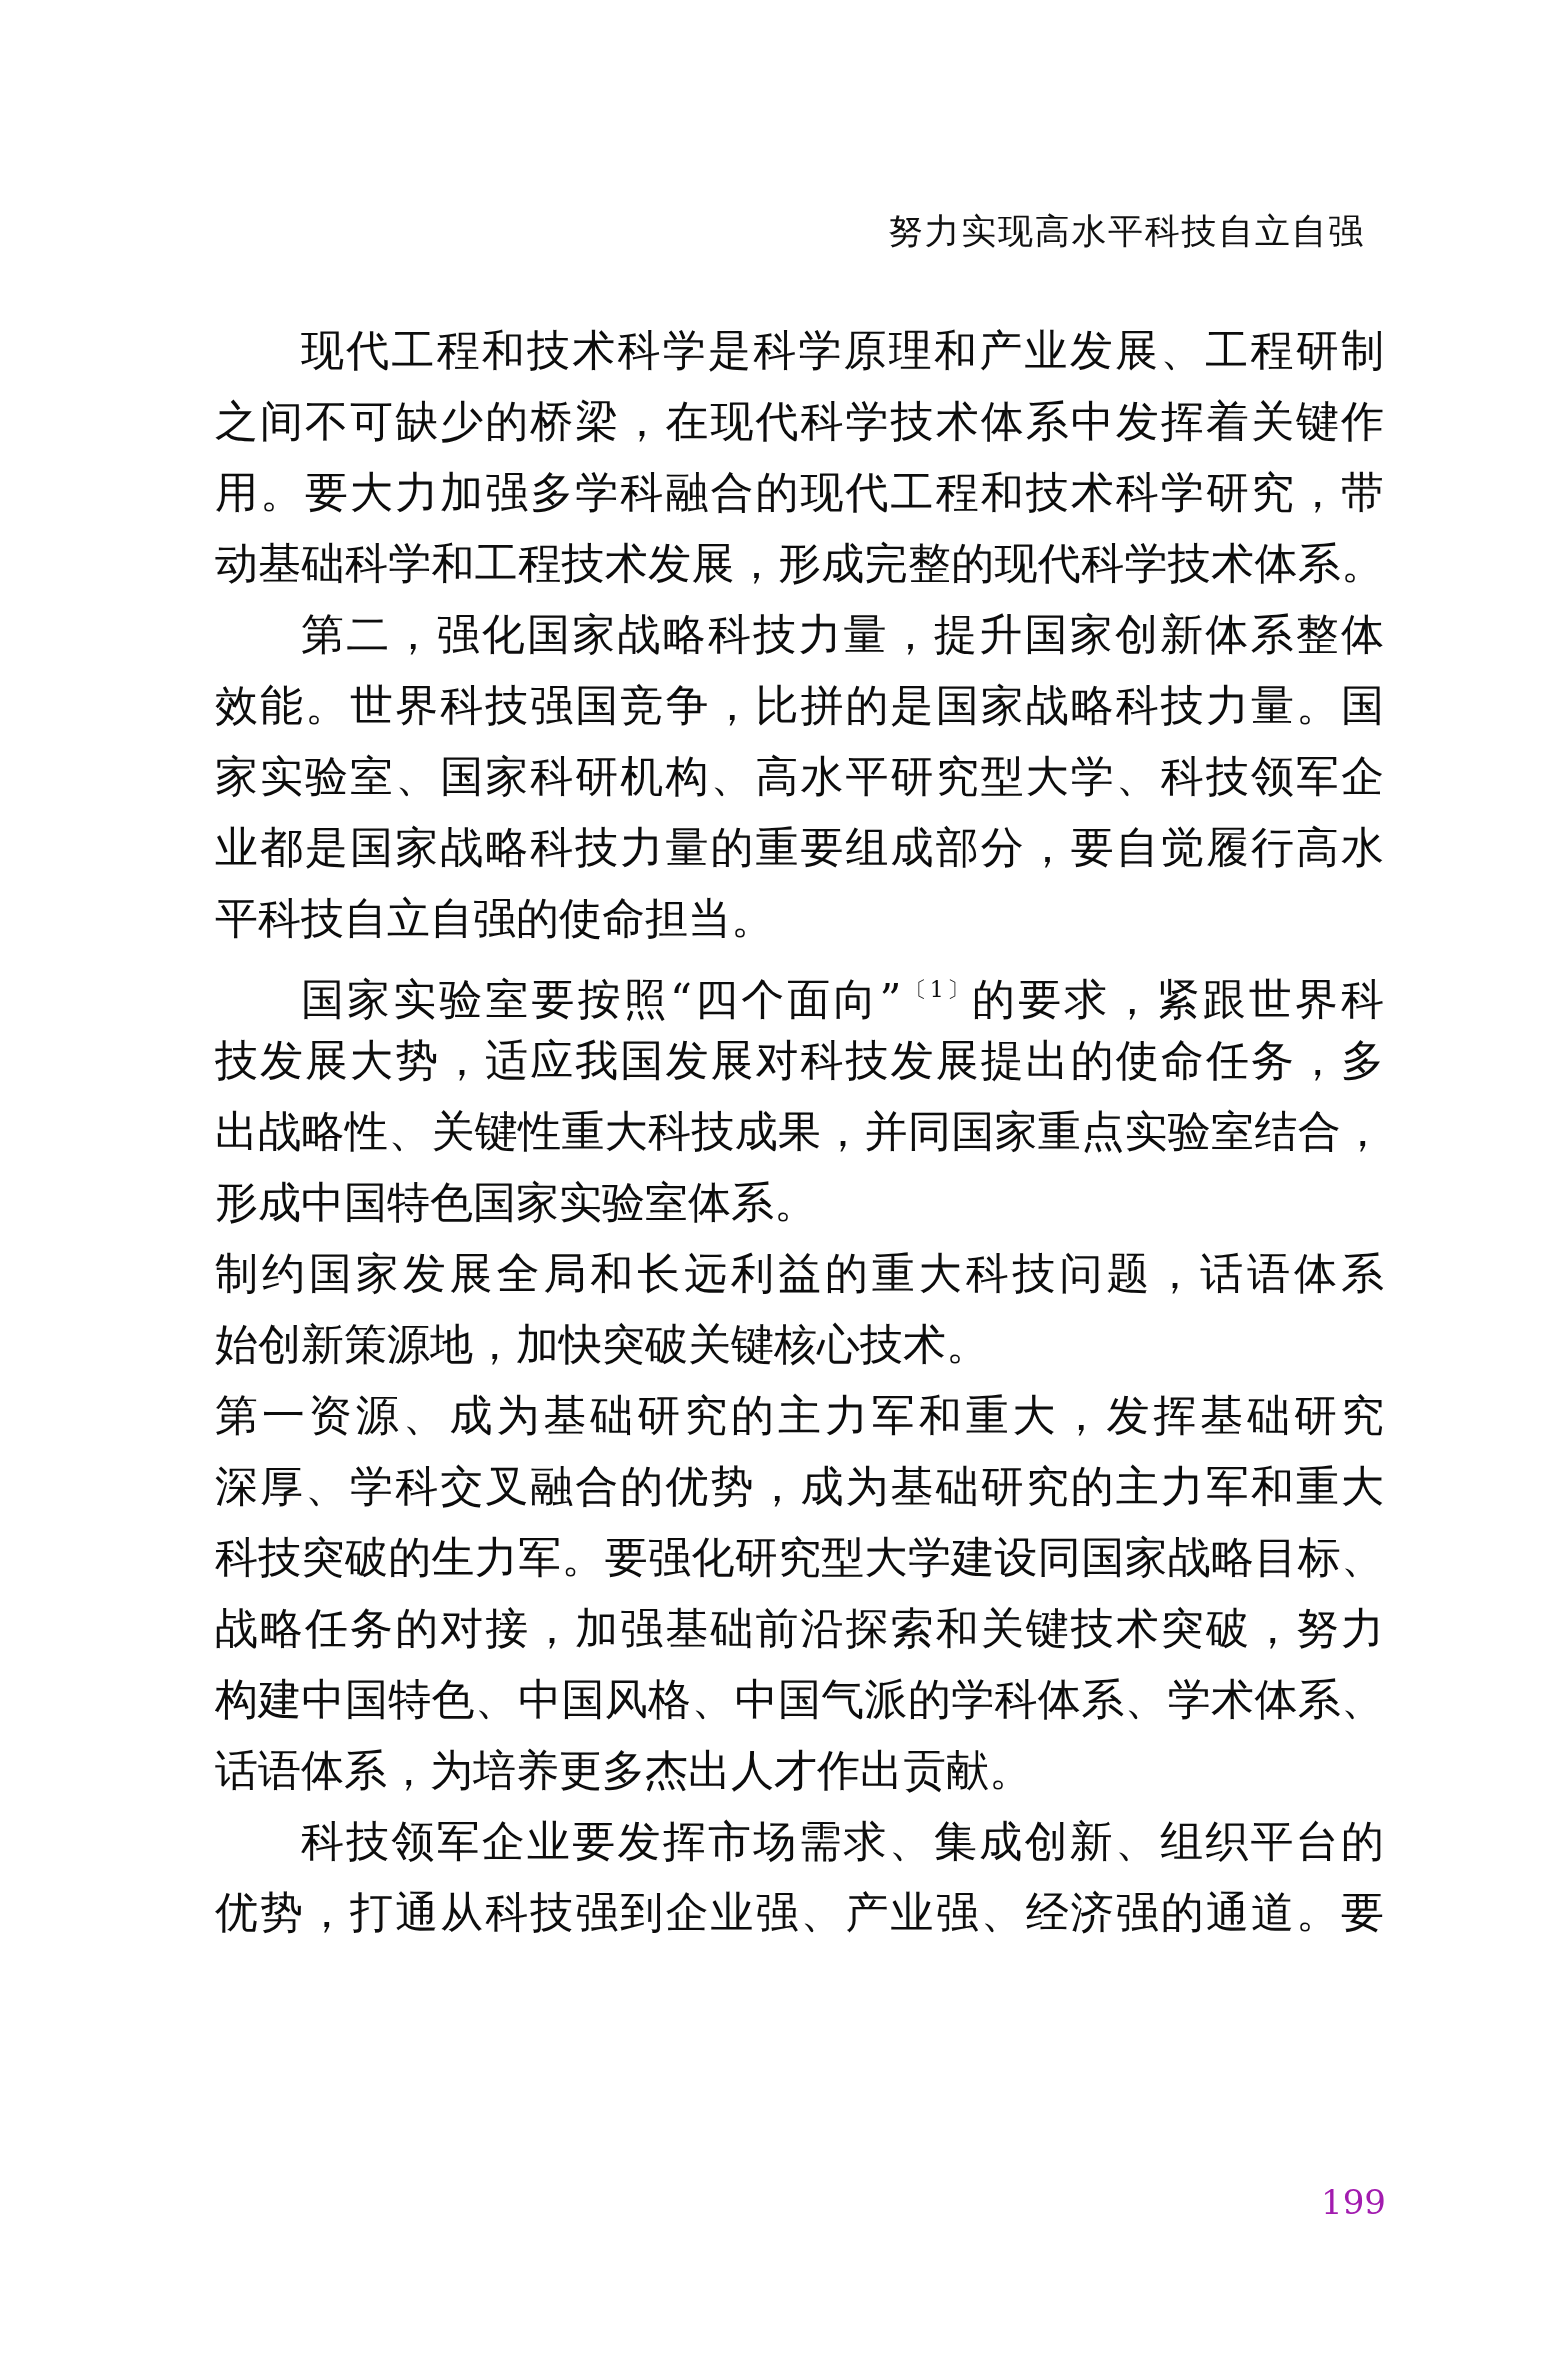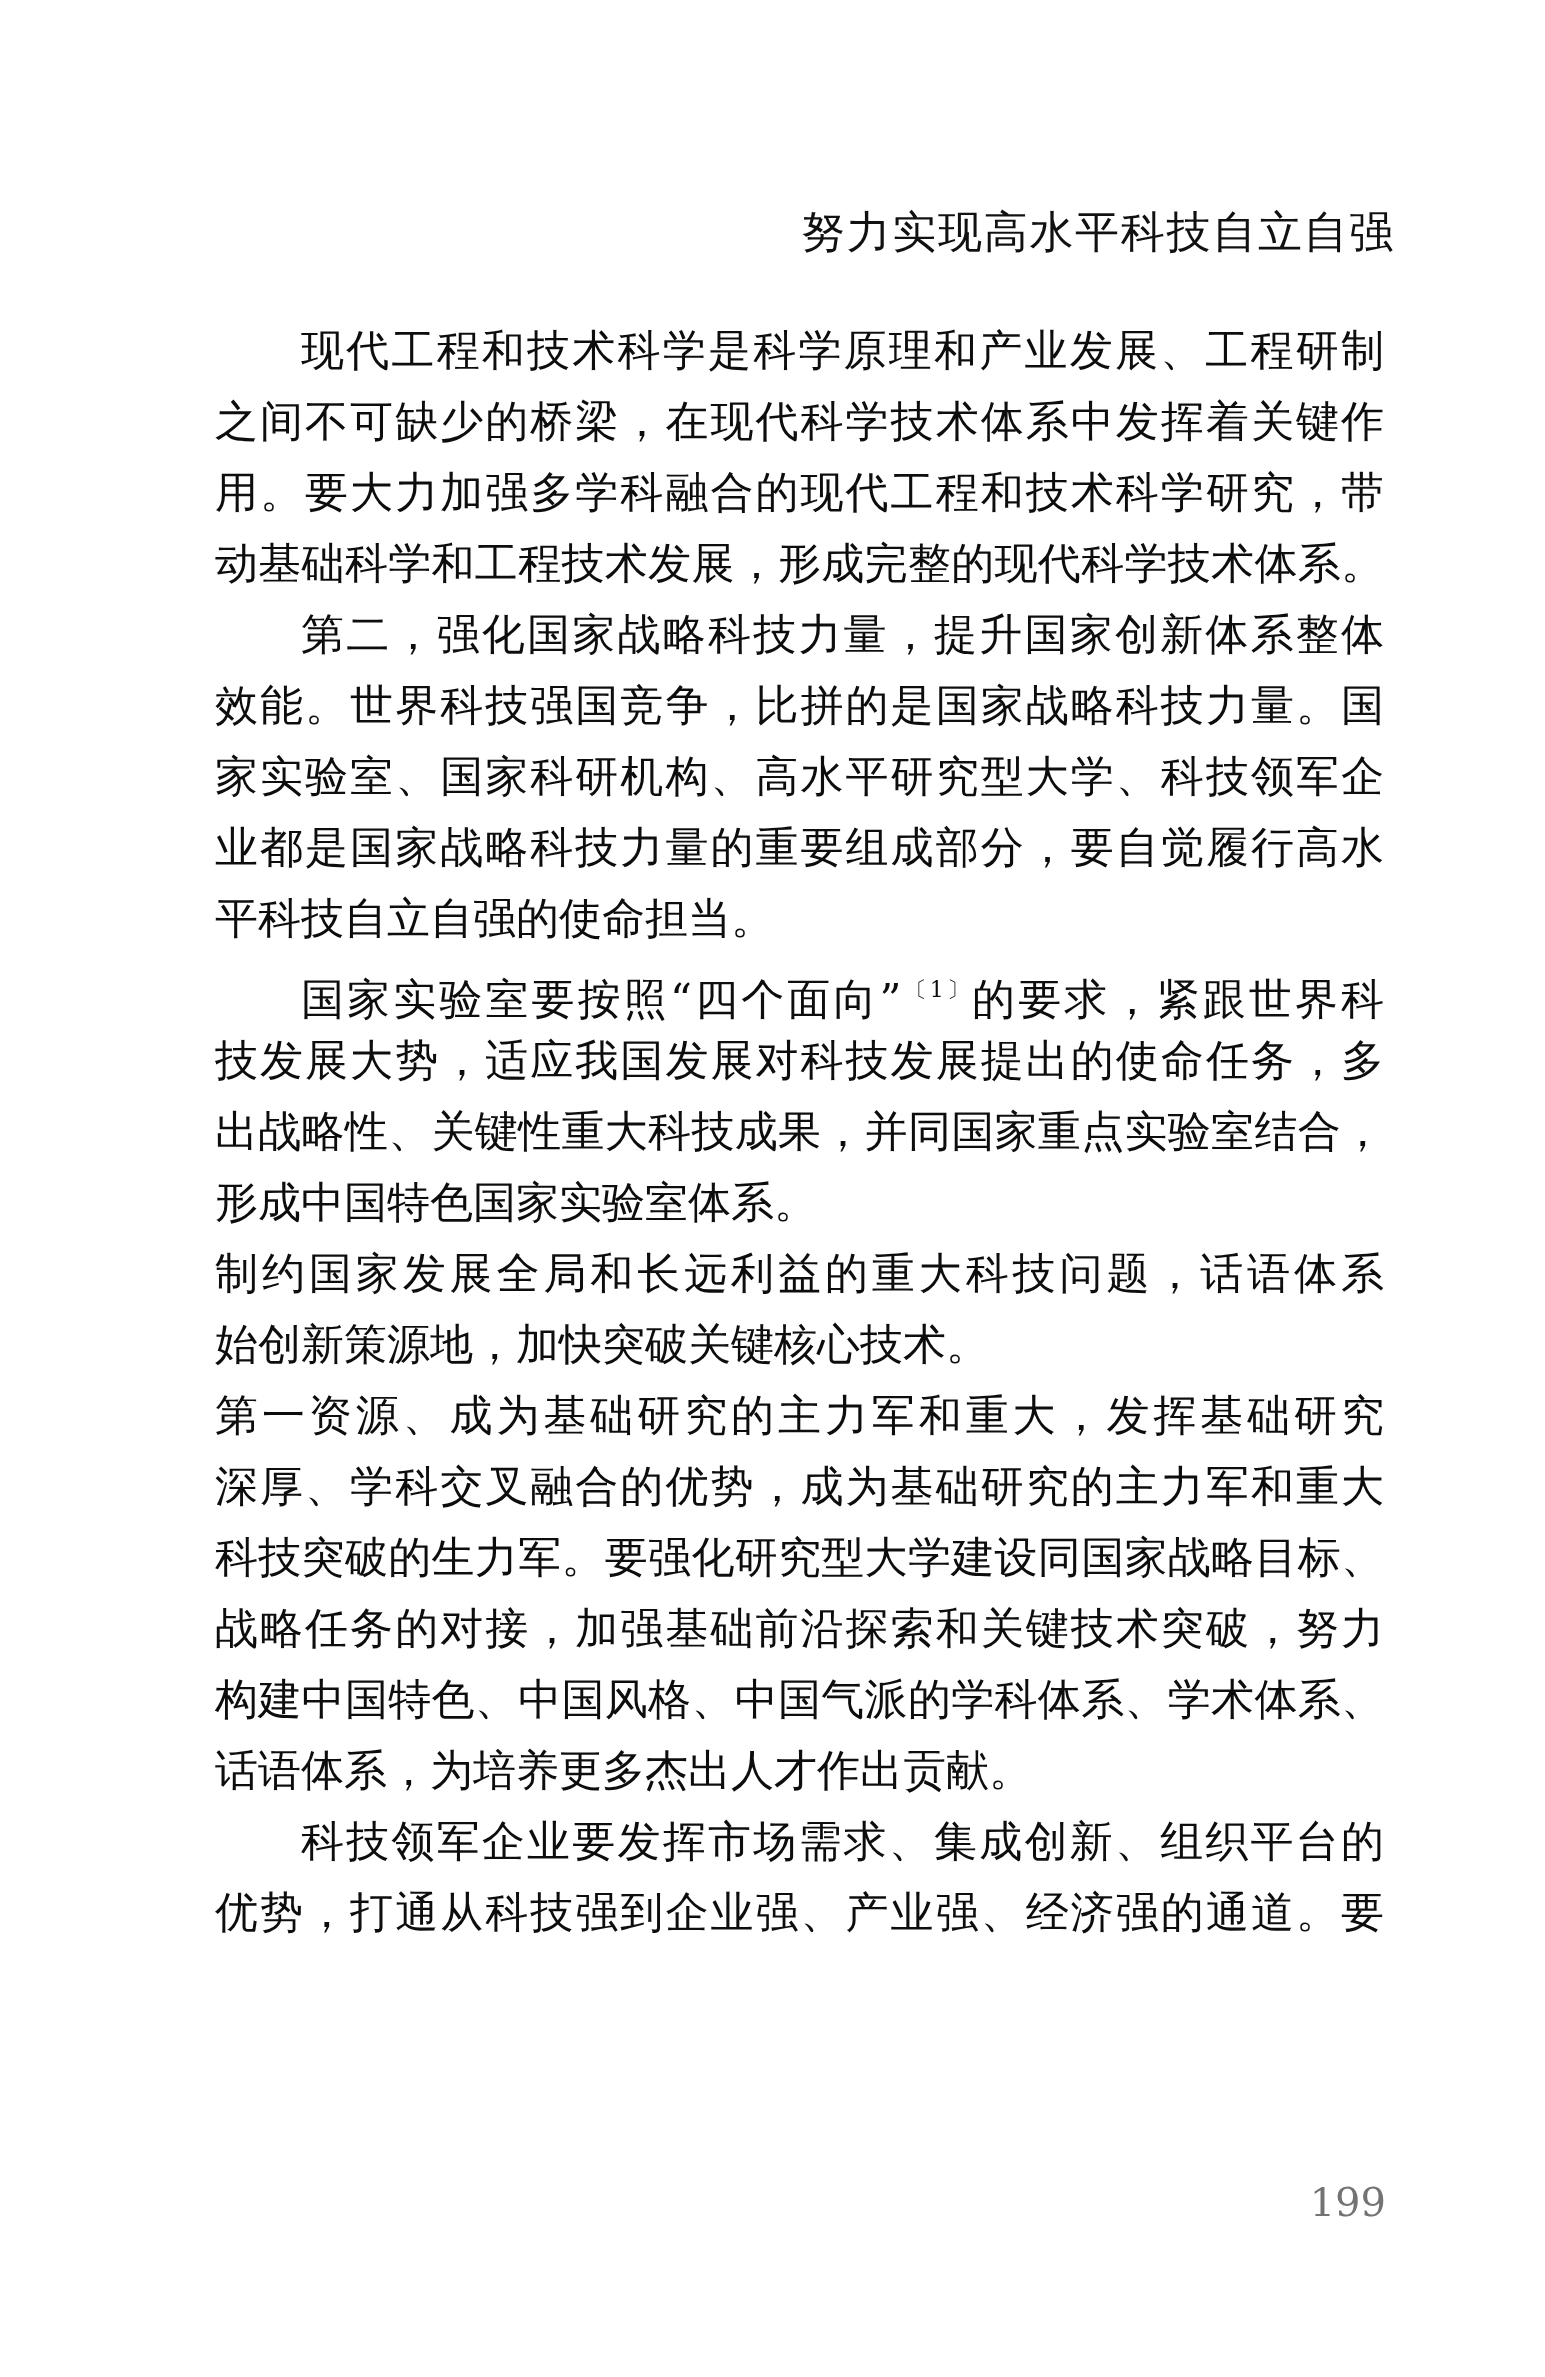--- a/index.html
+++ b/index.html
@@ -12,22 +12,22 @@
     width: 1545px;
     height: 2377px;
     background: #ffffff;
     font-family: "DejaVu Serif", "Liberation Serif", serif;
     color: #0d0d0d;
     overflow: hidden;
   }
   .running-head {
     position: absolute;
     top: 211px;
-    right: 150px;
-    font-size: 44px;
+    right: 180px;
+    font-size: 35px;
     letter-spacing: 1.7px;
     line-height: 41px;
     color: #111111;
     white-space: nowrap;
     text-align: right;
   }
   .body-text {
     position: absolute;
     top: 315px;
     left: 208px;
@@ -51,23 +51,23 @@
   }
   .sup {
     font-size: 22px;
     vertical-align: 17px;
     letter-spacing: 0;
   }
   .page-number {
     position: absolute;
     top: 2182px;
     right: 159px;
-    font-size: 40px;
+    font-size: 34px;
     line-height: 41px;
-    color: #737373;
+    color: #a21caf;
   }
 </style>
 </head>
 <body>
 
 <div class="page">
   <div class="running-head">努力实现高水平科技自立自强</div>
 
   <div class="body-text">
       <div class="line indent"><span>现代工程和技术科学是科学原理和产业发展、工程研制</span></div>

